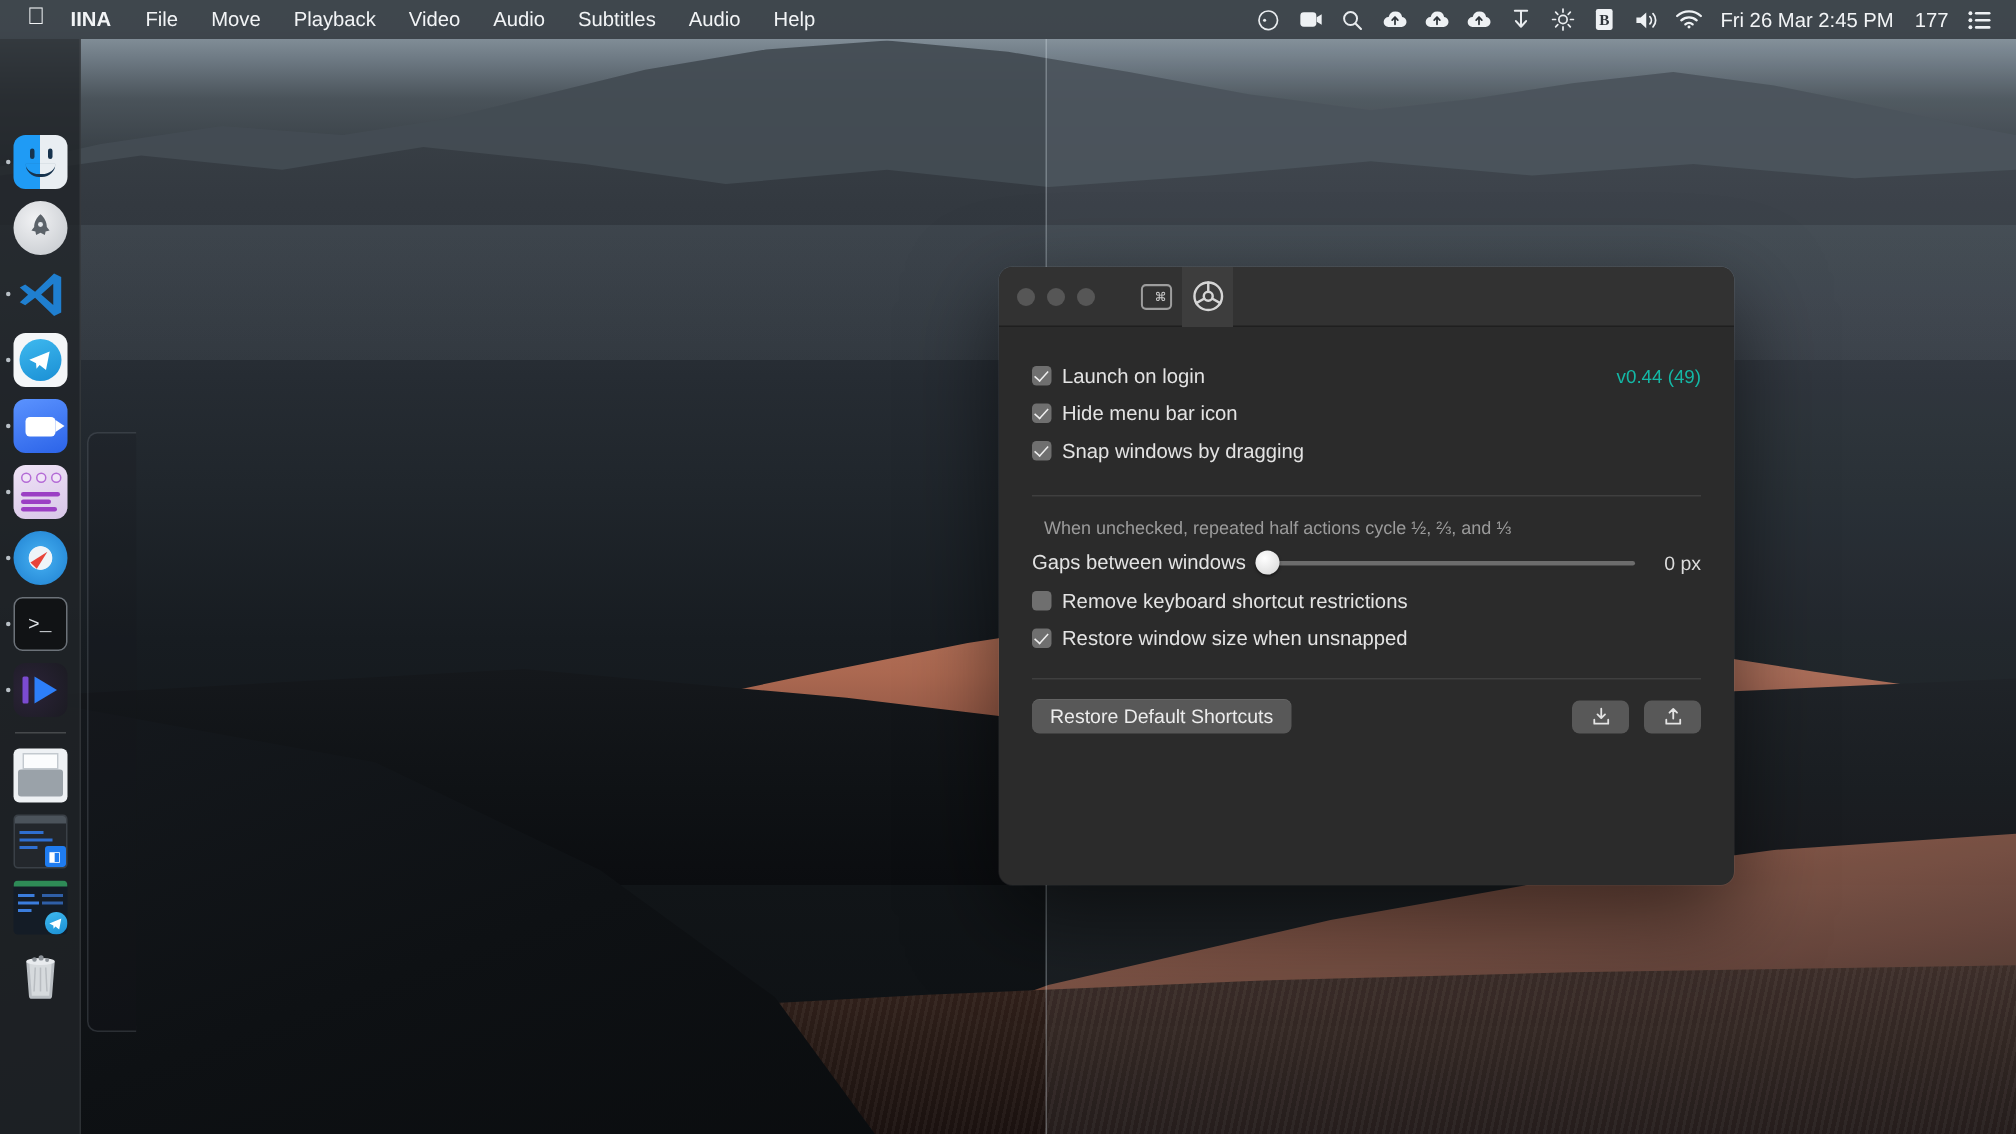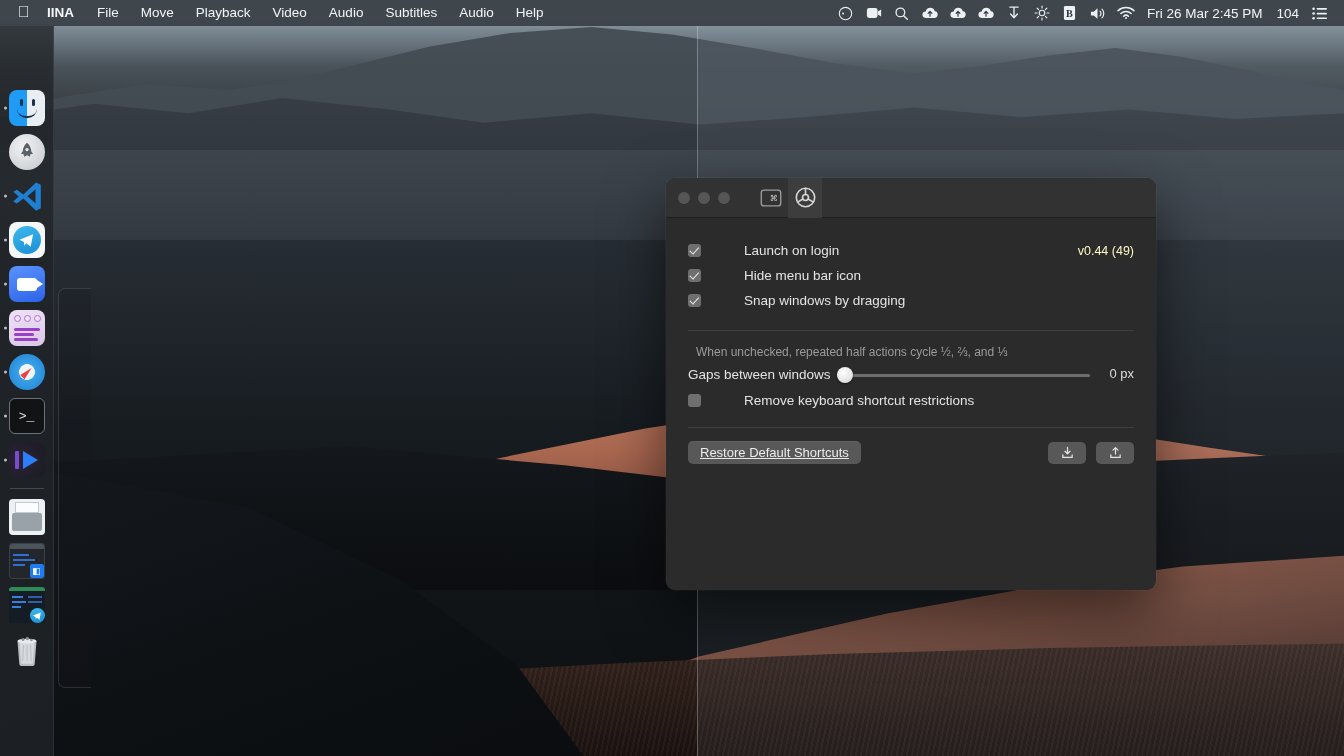--- a/index.html
+++ b/index.html
@@ -173,51 +173,51 @@
   }
   .tl { width:12px; height:12px; border-radius:50%; background:#565656; }
   .tabs { display:flex; margin-left:16px; height:40px; align-items:stretch; }
   .tab {
     width:34px; display:flex; align-items:center; justify-content:center;
     color:#a9a9a9;
   }
   .tab.sel { background:#3d3d3d; color:#d8d8d8; }
   .win-body { padding:20px 22px 0 22px; }
 
-  .row { display:flex; align-items:center; min-height:25px;gap:36px; }
+  .row { display:flex; align-items:center; min-height:25px; }
   .cb {
     width:13px; height:13px; border-radius:3px; flex:0 0 13px;
     background:#6f6f6f; position:relative; margin-right:7px;
   }
   .cb.on:after {
     content:""; position:absolute; left:4px; top:1px;
     width:3.5px; height:7.5px; border:solid #efefef; border-width:0 1.8px 1.8px 0;
     transform:rotate(42deg);
   }
   .lbl { color:#e3e3e3; line-height:18px; }
   .hint { color:#9b9b9b; font-size:12px; margin:4px 0 2px 8px; line-height:16px; }
-  .ver { margin-left:auto; color:#fef9c3; font-size:12.5px; }
+  .ver { margin-left:auto; color:#14b8a6; font-size:12.5px; }
   .btn {
     background:#585858; color:#ececec; border:none; border-radius:5px;
     font-size:13px; font-family:inherit; padding:4px 12px; cursor:pointer;
     box-shadow:0 .5px 0 rgba(255,255,255,.10) inset;
   }
   .divider { height:1px; background:#3f3f3f; margin:13px 0 13px 0; }
 
-  .slider-row { display:flex; margin:6px 0 4px 0; }
+  .slider-row { display:flex; align-items:center; margin:6px 0 4px 0; }
   .slider-wrap { flex:1; position:relative; height:18px; display:flex; align-items:center; margin:0 10px 0 6px; }
   .track { position:absolute; left:0; right:0; height:3px; border-radius:2px; background:#6d6d6d; }
   .knob {
     position:absolute; left:0; width:16px; height:16px; border-radius:50%;
     background:radial-gradient(circle at 38% 32%,#ffffff,#d4d4d4);
     box-shadow:0 1px 2px rgba(0,0,0,.5);
   }
   .px { color:#dcdcdc; font-size:13px; width:34px; text-align:right; }
 
-  .footer { display:flex; align-items:center; padding:0 22px; margin-top:13px;text-decoration:underline; }
+  .footer { display:flex; align-items:center; padding:0 22px; margin-top:13px; }
   .iconbtn {
     background:#585858; border:none; border-radius:5px; width:38px; height:22px;
     display:flex; align-items:center; justify-content:center; cursor:pointer; color:#e4e4e4;
   }
   .footer .spacer { margin-left:auto; }
   .footer .gap { width:10px; }
 </style>
 </head>
 <body>
 
@@ -324,21 +324,21 @@
       </div>
       <div class="mb-ic">
         <svg class="i" width="18" height="14" viewBox="0 0 20 14">
             <path d="M1.2 4.4a13 13 0 0 1 17.6 0" stroke="#eef1f4" stroke-width="1.7" fill="none" stroke-linecap="round"></path>
             <path d="M4.3 7.6a8.4 8.4 0 0 1 11.4 0" stroke="#eef1f4" stroke-width="1.7" fill="none" stroke-linecap="round"></path>
             <path d="M7.3 10.6a4 4 0 0 1 5.4 0" stroke="#eef1f4" stroke-width="1.7" fill="none" stroke-linecap="round"></path>
             <circle cx="10" cy="12.6" r="1.1" fill="#eef1f4"></circle>
           </svg>
       </div>
       <div class="mb-txt">Fri 26 Mar  2:45 PM</div>
-      <div class="mb-txt">104</div>
+      <div class="mb-txt">177</div>
       <div class="mb-ic">
         <svg class="i" width="16" height="13" viewBox="0 0 16 13">
             <g fill="#eef1f4">
               <circle cx="1.6" cy="1.8" r="1.3"></circle>
               <rect x="4.6" y="1" width="10.4" height="1.7" rx=".85"></rect>
               <circle cx="1.6" cy="6.5" r="1.3"></circle>
               <rect x="4.6" y="5.7" width="10.4" height="1.7" rx=".85"></rect>
               <circle cx="1.6" cy="11.2" r="1.3"></circle>
               <rect x="4.6" y="10.4" width="10.4" height="1.7" rx=".85"></rect>
             </g>
@@ -531,20 +531,24 @@
           <span class="knob"></span>
         </span>
         <span class="px">0 px</span>
       </div>
 
       <div class="row">
         <span class="cb"></span>
         <span class="lbl">Remove keyboard shortcut restrictions</span>
       </div>
 
+      <div class="row">
+        <span class="cb on"></span>
+        <span class="lbl">Restore window size when unsnapped</span>
+      </div>
 
       <div class="divider" style="margin-top:14px"></div>
     </div>
 
     <div class="footer" style="margin-top:0">
       <button class="btn">Restore Default Shortcuts</button>
       <span class="spacer"></span>
       <button class="iconbtn">
         <svg width="13" height="14" viewBox="0 0 14 15">
           <path d="M7 1.5v6.6M4.3 5.6 7 8.3l2.7-2.7" stroke="#e4e4e4" stroke-width="1.3" fill="none" stroke-linecap="round" stroke-linejoin="round"></path>

